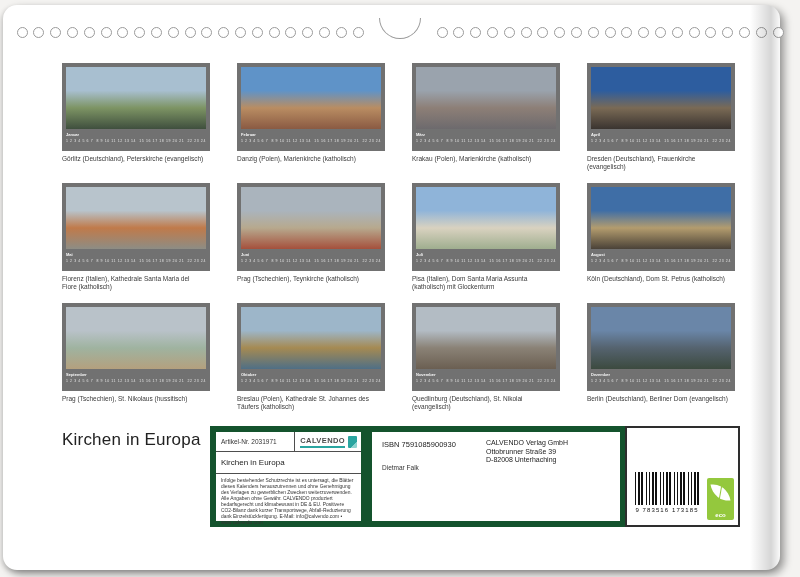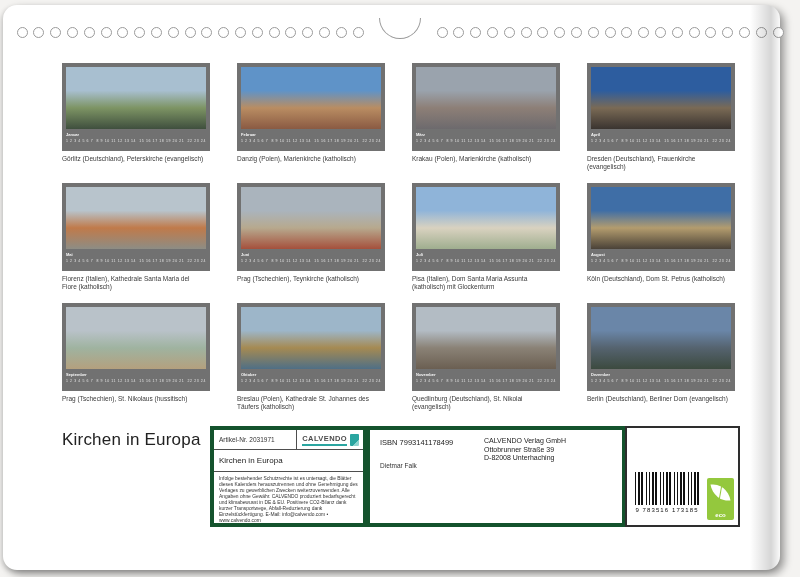--- a/index.html
+++ b/index.html
@@ -48,21 +48,21 @@
   .cal-month {
     font-size: 4px; line-height: 5px; margin-top: 3px;
     color: rgba(255,255,255,.95); white-space: pre; overflow: hidden; font-weight: bold;
   }
   .cal-days {
     font-size: 3.5px; line-height: 4.5px; margin-top: 2px; letter-spacing: .6px;
     color: rgba(255,255,255,.8); white-space: pre; overflow: hidden;
   }
   .caption { font-size: 6.5px; line-height: 7.5px; color: #3a3a3a; margin-top: 4px; padding-right: 6px; }
   .big-title { position: absolute; left: 59px; top: 425px; font-size: 17px; color: #222; letter-spacing: .2px; }
-  .box { position: absolute; top: 421px; height: 101px; border: 4px solid #14532d; background: #fff; }
+  .box { position: absolute; top: 421px; height: 101px; border: 6px solid #14532d; background: #fff; }
   .boxA { left: 207px; width: 157px; }
   .boxB { left: 363px; width: 260px; }
   .boxC { left: 622px; width: 115px; border: 2px solid #2e2e2e; }
   .rowA1 { height: 20px; border-bottom: 1px solid #4e4e4e; display: flex; align-items: center; justify-content: space-between; padding-left: 5px; }
   .artikel { font-size: 6.5px; color: #333; }
   .logo-cell { height: 100%; display: flex; align-items: center; gap: 3px; border-left: 1px solid #4e4e4e; padding: 0 4px 0 5px; }
   .logo-textwrap { display: flex; flex-direction: column; }
   .logo-text { font-size: 7.5px; font-weight: bold; color: #4b4b4b; letter-spacing: .4px; }
   .logo-rule { height: 2px; background: #2aa5a0; margin-top: 1px; }
   .logo-icon { width: 9px; height: 12px; border-radius: 1px; background: linear-gradient(135deg, #2aa5a0 68%, #8fd4d0 68%); }
@@ -258,21 +258,21 @@
           <span class="logo-rule"></span>
         </span>
         <span class="logo-icon"></span>
       </span>
     </div>
     <div class="rowA2">Kirchen in Europa</div>
     <div class="rowA3">Infolge bestehender Schutzrechte ist es untersagt, die Blätter dieses Kalenders herauszutrennen und ohne Genehmigung des Verlages zu gewerblichen Zwecken weiterzuverwenden. Alle Angaben ohne Gewähr. CALVENDO produziert bedarfsgerecht und klimabewusst in DE &amp; EU. Positivere CO2-Bilanz dank kurzer Transportwege, Abfall-Reduzierung dank Einzelstückfertigung. E-Mail: info@calvendo.com • www.calvendo.com</div>
   </div>
 
   <div class="box boxB">
-    <div class="isbn">ISBN 7993141178499</div>
+    <div class="isbn">ISBN 7591085900930</div>
     <div class="publisher">
       <div>CALVENDO Verlag GmbH</div>
       <div>Ottobrunner Straße 39</div>
       <div>D-82008 Unterhaching</div>
     </div>
     <div class="author">Dietmar Falk</div>
   </div>
 
   <div class="box boxC">
     <div class="barcode"></div>

